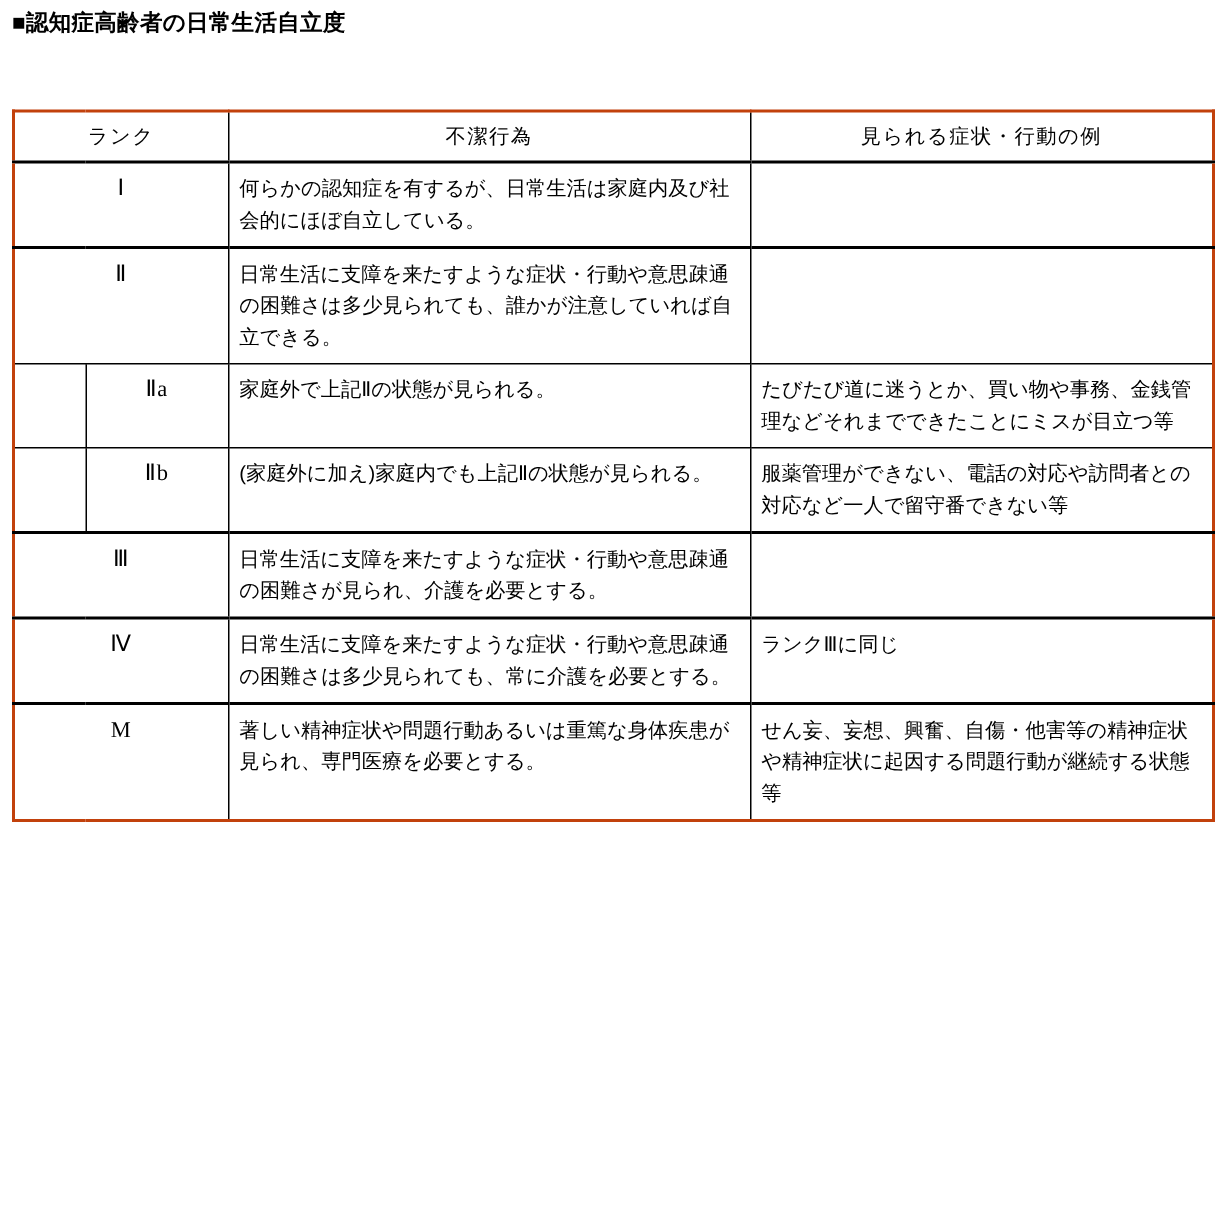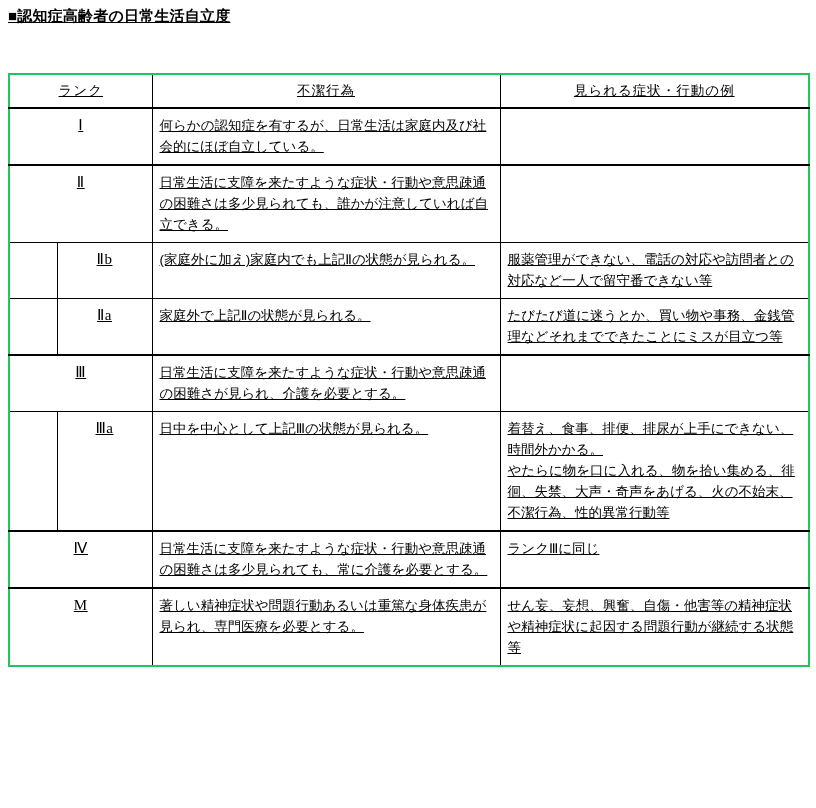--- a/index.html
+++ b/index.html
@@ -11,34 +11,33 @@
     width: 816px;
     height: 808px;
     font-family: "Liberation Sans", sans-serif;
     color: #000000;
     -webkit-font-smoothing: antialiased;
   }
   .page {
     width: 816px;
     box-sizing: border-box;
     padding: 6px 8px 4px 8px;
-    text-decoration: underline;
   }
   .doc-title {
     font-size: 15px;
     font-weight: 700;
     line-height: 20px;
     margin: 0 0 5px 0;
     letter-spacing: 0.2px;
   }
   table.grade-table {
     border-collapse: collapse;
     width: 800px;
     table-layout: fixed;
-    border: 2px solid #22c55e;
+    border: 2px solid #c2410c;
     margin-top: 47px;
   }
   table.grade-table th,
   table.grade-table td {
     border: 1px solid #000;
     vertical-align: top;
     padding: 6px 7px 7px 7px;
     font-size: 13.5px;
     line-height: 21px;
     font-weight: 400;
@@ -108,40 +107,34 @@
           <td class="body-cell thick-top">何らかの認知症を有するが、日常生活は家庭内及び社会的にほぼ自立している。</td>
           <td class="body-cell thick-top"></td>
         </tr>
         <tr>
           <td colspan="2" class="rank-cell thick-top"><span class="roman">Ⅱ</span></td>
           <td class="body-cell thick-top">日常生活に支障を来たすような症状・行動や意思疎通の困難さは多少見られても、誰かが注意していれば自立できる。</td>
           <td class="body-cell thick-top"></td>
         </tr>
         <tr>
           <td class="rank-cell"></td>
+          <td class="rank-cell"><span class="roman-sub">Ⅱa</span></td>
+          <td class="body-cell">家庭外で上記Ⅱの状態が見られる。</td>
+          <td class="body-cell">たびたび道に迷うとか、買い物や事務、金銭管理などそれまでできたことにミスが目立つ等</td>
+        </tr>
+        <tr>
+          <td class="rank-cell"></td>
           <td class="rank-cell"><span class="roman-sub">Ⅱb</span></td>
           <td class="body-cell">(家庭外に加え)家庭内でも上記Ⅱの状態が見られる。</td>
           <td class="body-cell">服薬管理ができない、電話の対応や訪問者との対応など一人で留守番できない等</td>
         </tr>
         <tr>
-          <td class="rank-cell"></td>
-          <td class="rank-cell"><span class="roman-sub">Ⅱa</span></td>
-          <td class="body-cell">家庭外で上記Ⅱの状態が見られる。</td>
-          <td class="body-cell">たびたび道に迷うとか、買い物や事務、金銭管理などそれまでできたことにミスが目立つ等</td>
-        </tr>
-        <tr>
           <td colspan="2" class="rank-cell thick-top"><span class="roman">Ⅲ</span></td>
           <td class="body-cell thick-top">日常生活に支障を来たすような症状・行動や意思疎通の困難さが見られ、介護を必要とする。</td>
           <td class="body-cell thick-top"></td>
-        </tr>
-        <tr>
-          <td class="rank-cell"></td>
-          <td class="rank-cell"><span class="roman-sub">Ⅲa</span></td>
-          <td class="body-cell">日中を中心として上記Ⅲの状態が見られる。</td>
-          <td class="body-cell">着替え、食事、排便、排尿が上手にできない、時間外かかる。<br>やたらに物を口に入れる、物を拾い集める、徘徊、失禁、大声・奇声をあげる、火の不始末、不潔行為、性的異常行動等</td>
         </tr>
         <tr>
           <td colspan="2" class="rank-cell thick-top"><span class="roman">Ⅳ</span></td>
           <td class="body-cell thick-top">日常生活に支障を来たすような症状・行動や意思疎通の困難さは多少見られても、常に介護を必要とする。</td>
           <td class="body-cell thick-top">ランクⅢに同じ</td>
         </tr>
         <tr>
           <td colspan="2" class="rank-cell thick-top"><span class="roman">M</span></td>
           <td class="body-cell thick-top">著しい精神症状や問題行動あるいは重篤な身体疾患が見られ、専門医療を必要とする。</td>
           <td class="body-cell thick-top">せん妄、妄想、興奮、自傷・他害等の精神症状や精神症状に起因する問題行動が継続する状態等</td>

